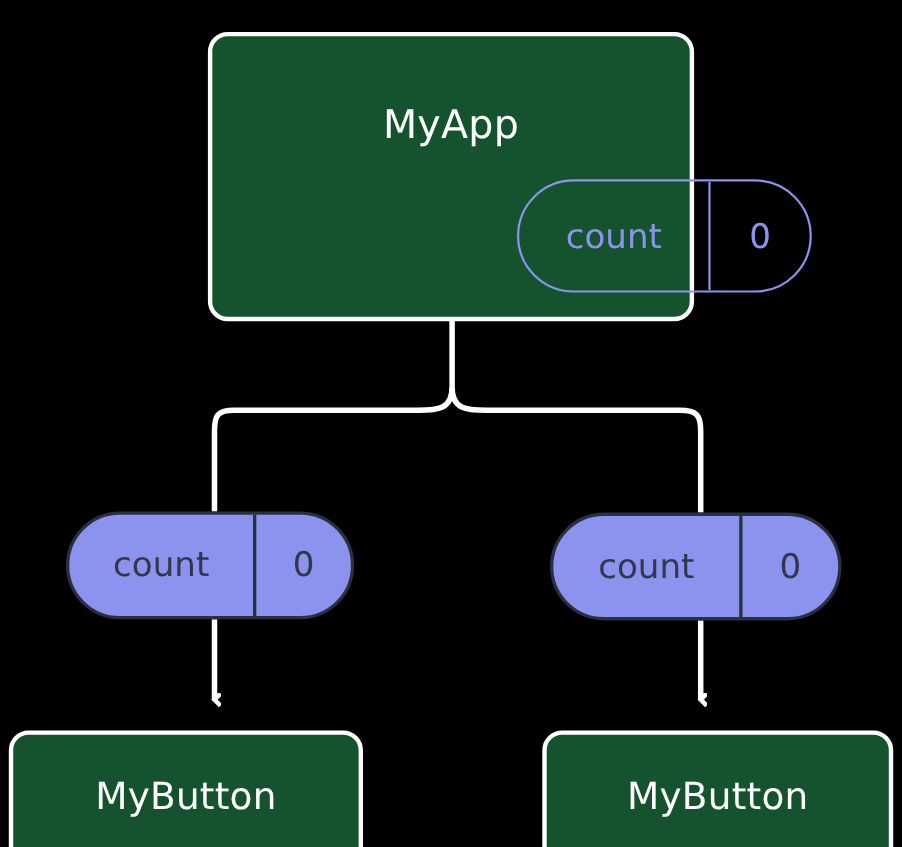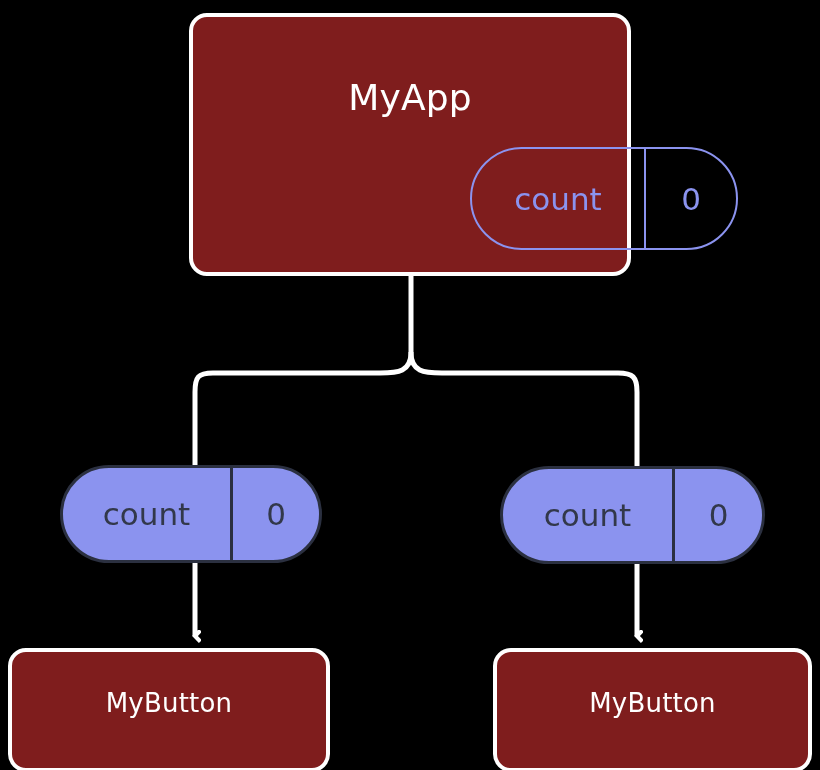--- a/index.html
+++ b/index.html
@@ -21,23 +21,24 @@
     top: 0;
     width: 820px;
     height: 770px;
     pointer-events: none;
   }
 
   
   .component-box {
     position: absolute;
     box-sizing: border-box;
-    background: #7f1d1d;
+    background: #14532d;
     border: 4px solid #ffffff;
     border-radius: 18px;
+    margin-top: 16px;
   }
   .component-title {
     position: absolute;
     left: 0;
     right: 0;
     text-align: center;
     color: #ffffff;
     font-size: 36px;
     font-weight: 400;
     letter-spacing: 0.2px;
@@ -59,21 +60,21 @@
     height: 124px;
   }
   #node-mybutton-right {
     left: 493px;
     top: 648px;
     width: 319px;
     height: 124px;
   }
   .leaf-title {
     top: 36px;
-    font-size: 26px;
+    font-size: 34px;
   }
 
   
   .state-pill {
     position: absolute;
     box-sizing: border-box;
     display: flex;
     align-items: stretch;
     border-radius: 999px;
     overflow: hidden;

